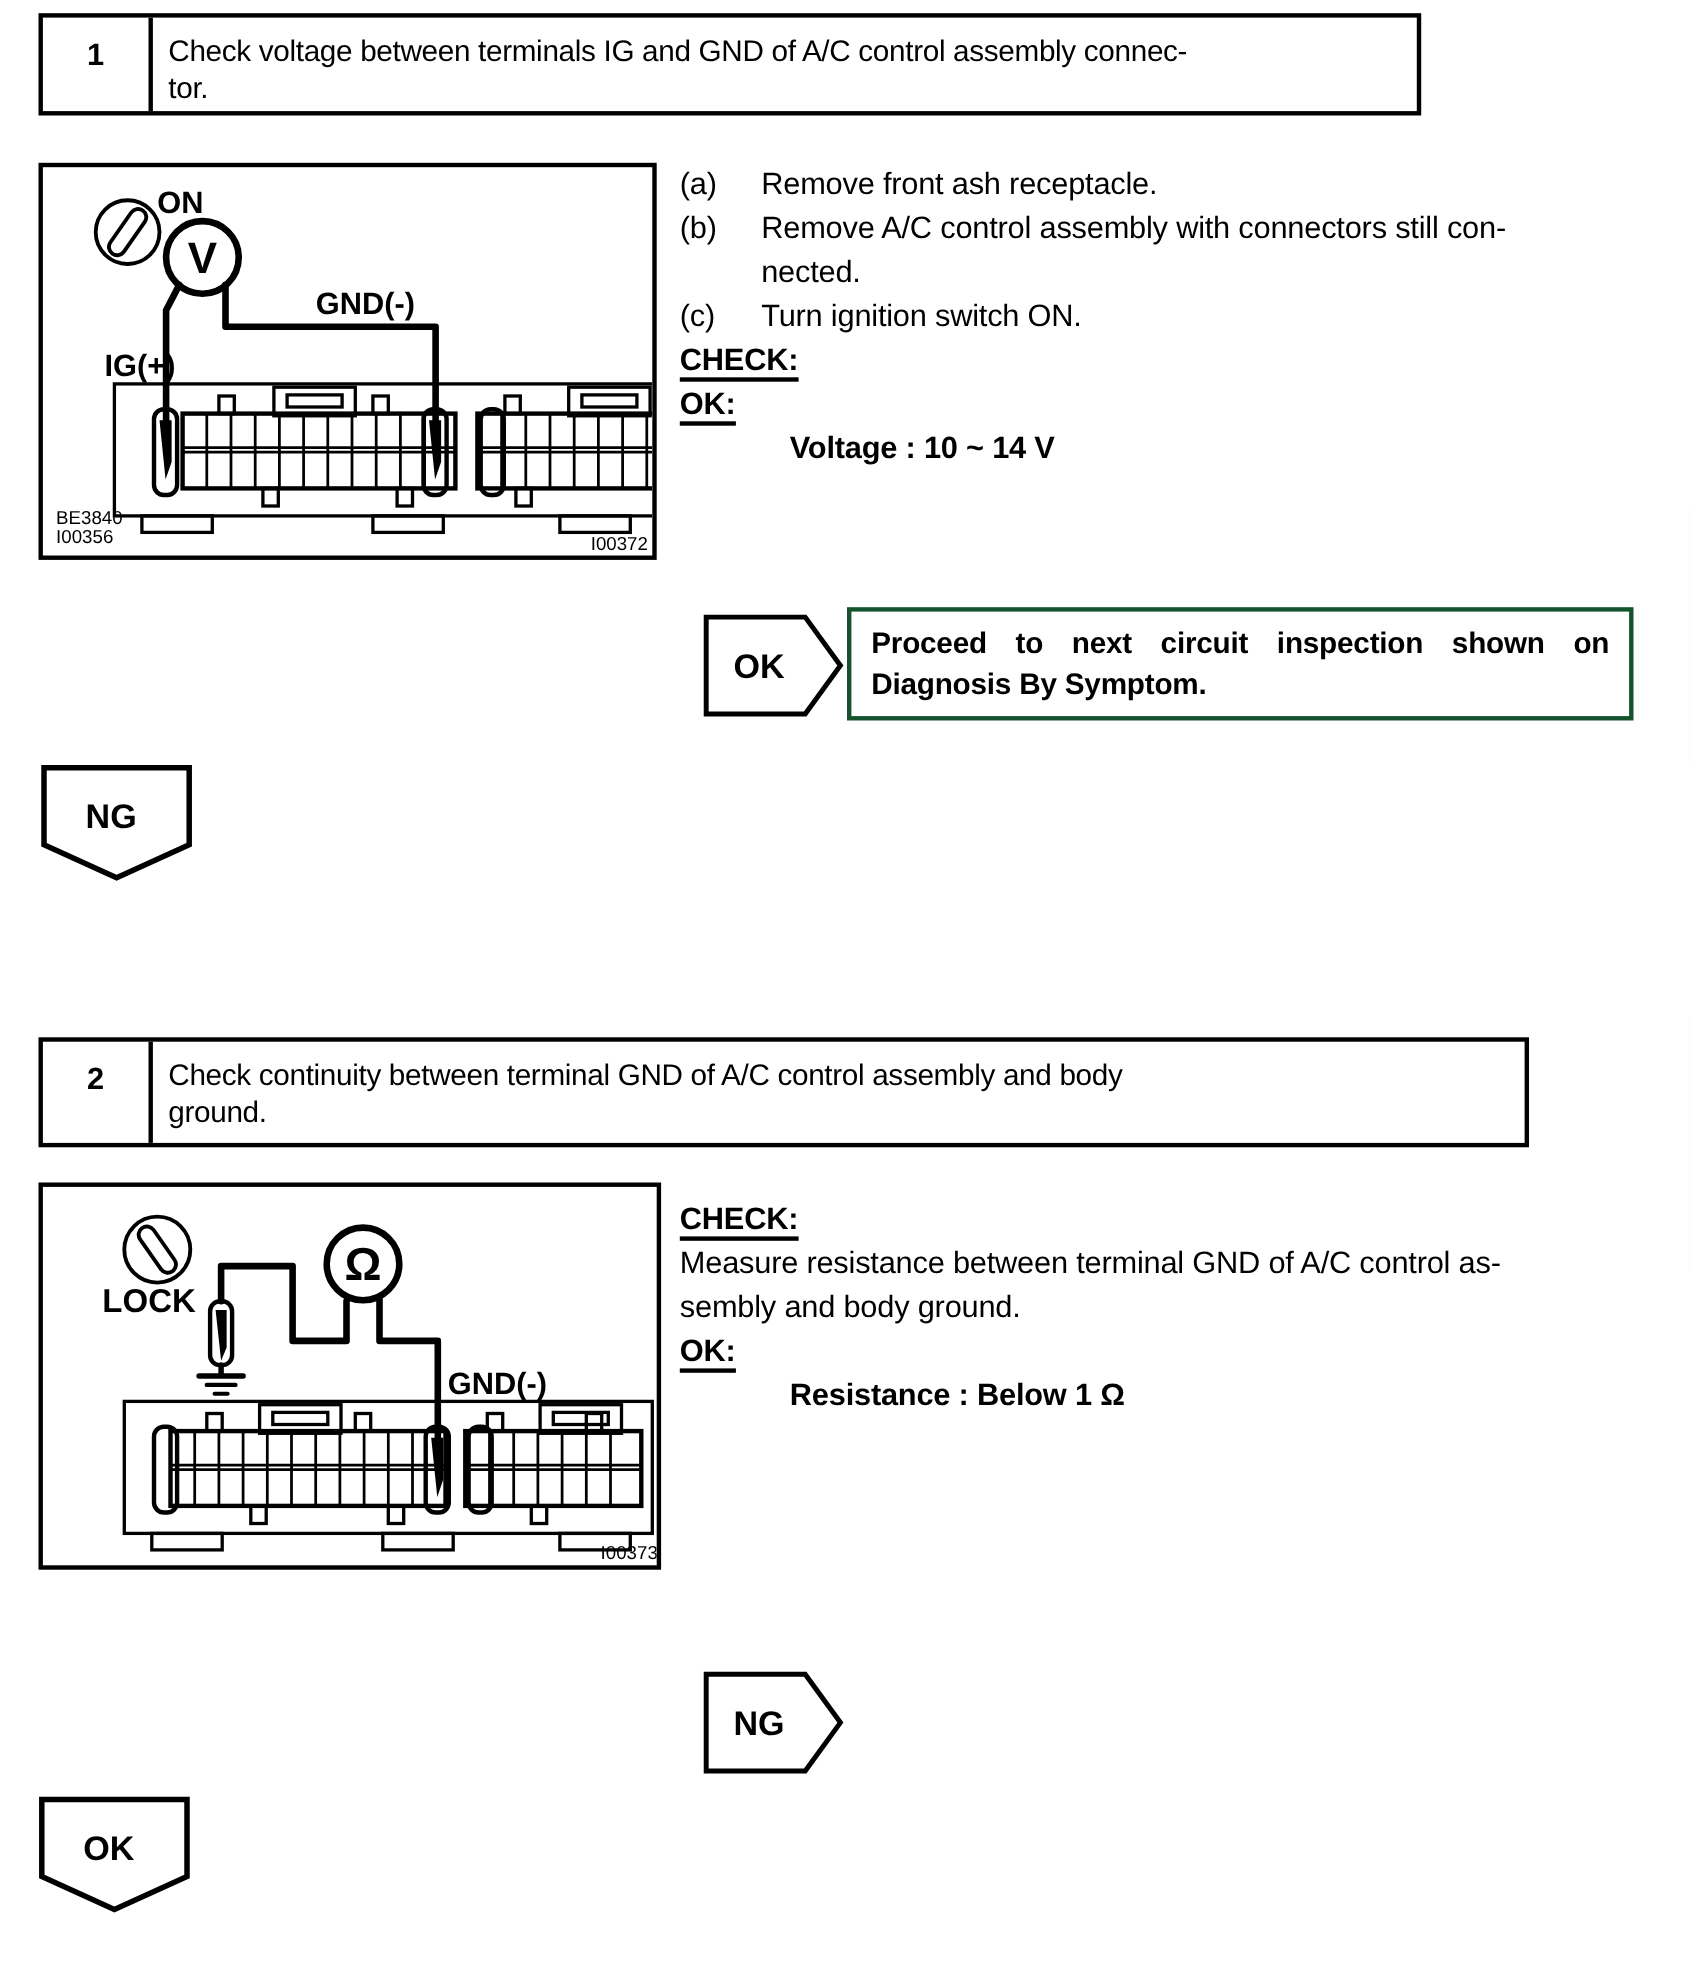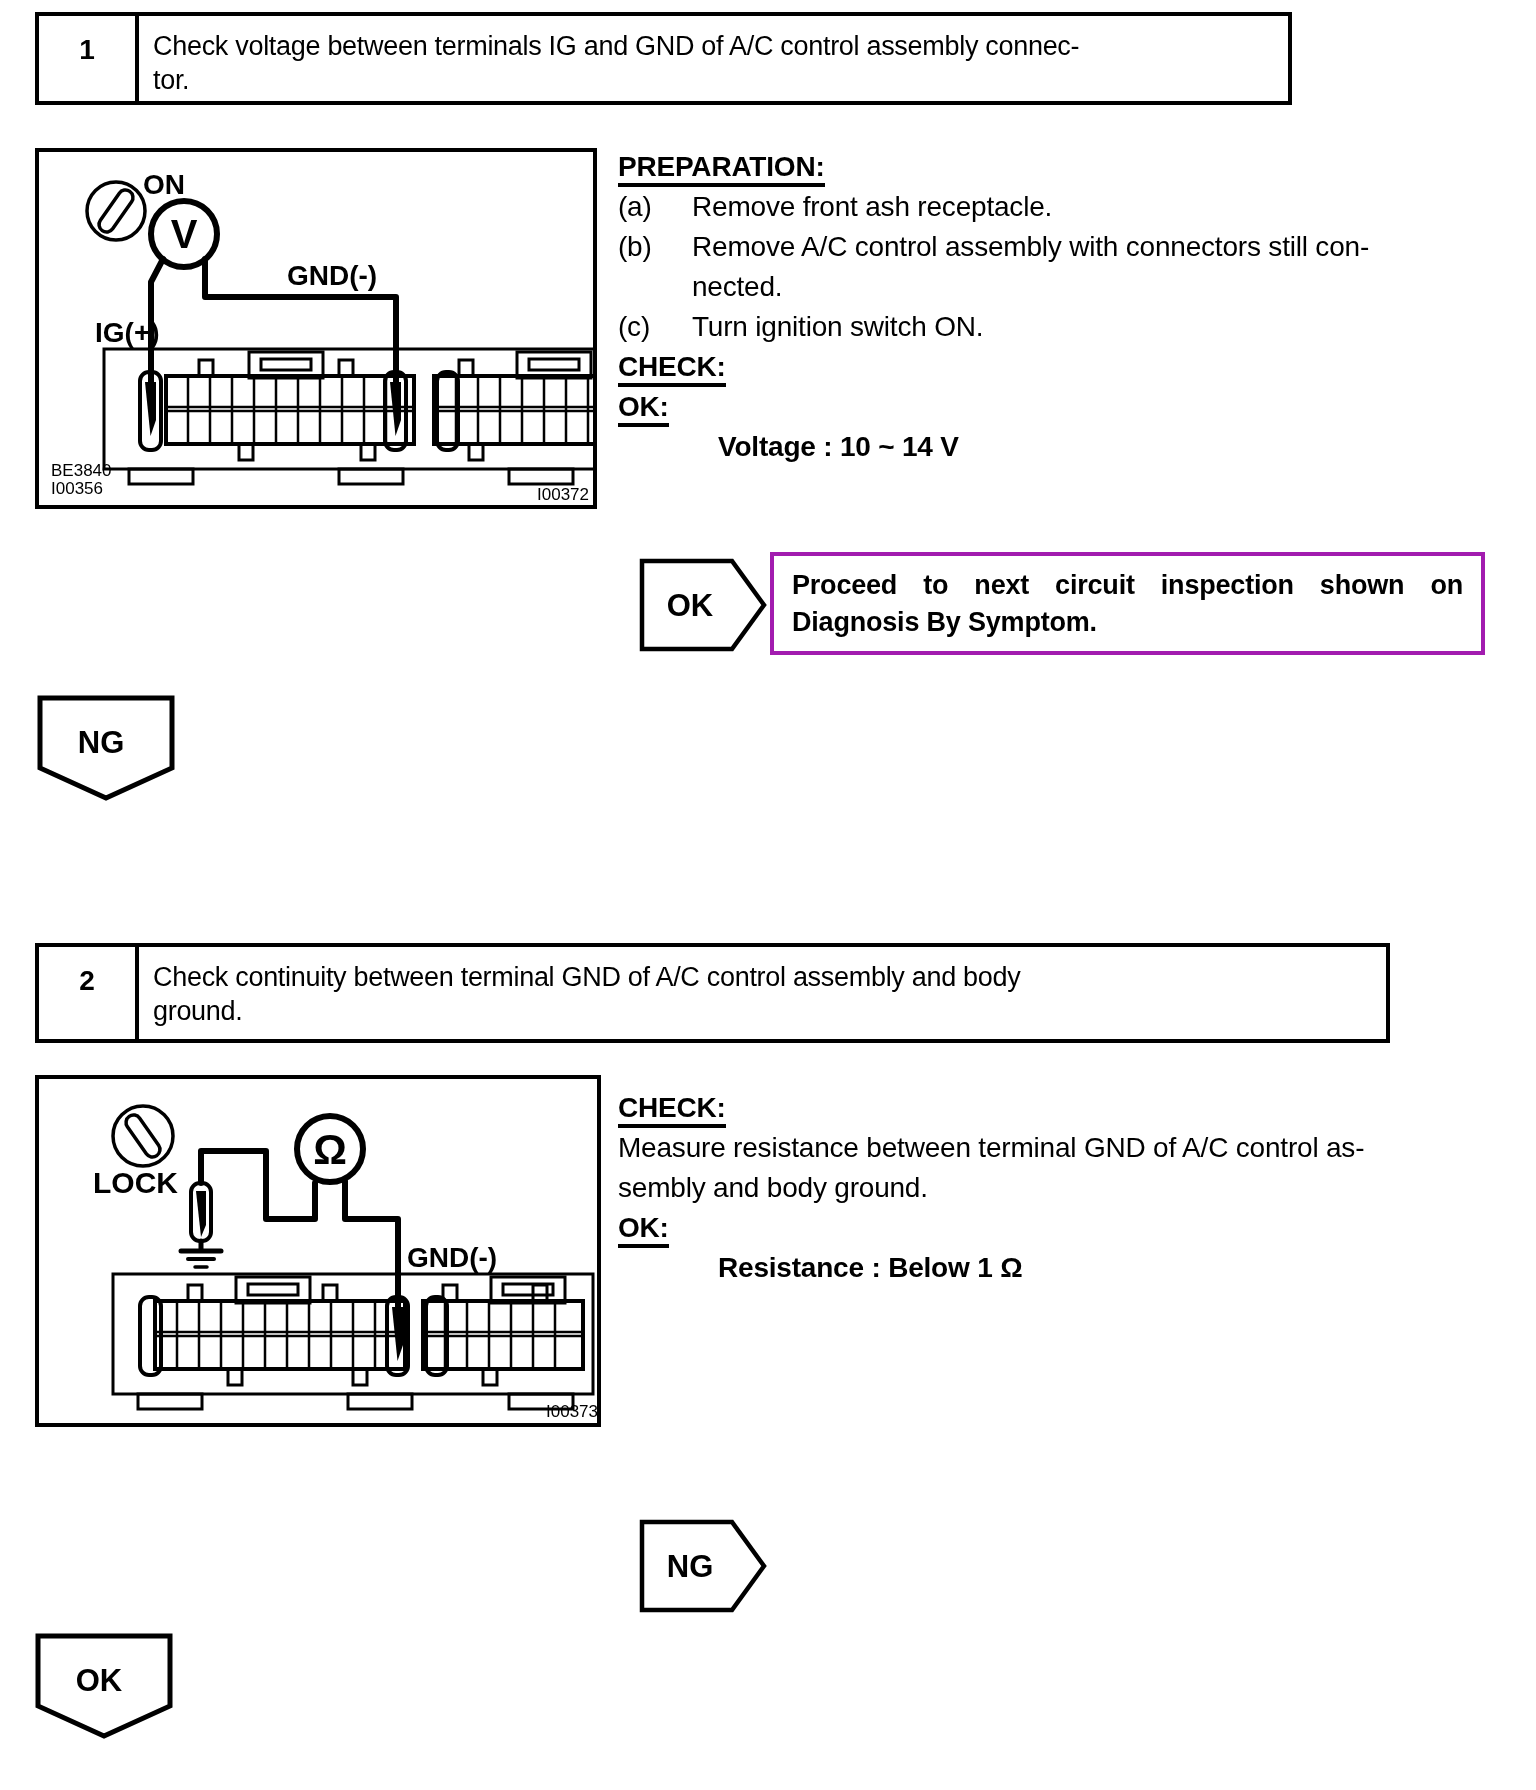--- a/index.html
+++ b/index.html
@@ -26,21 +26,21 @@
   
   .rc{font-size:28px;line-height:40px;letter-spacing:-0.2px;}
   .uh{font-weight:bold;}
   .uh span{border-bottom:4px solid #000;padding-bottom:0px;display:inline-block;line-height:32px;}
   .item{display:flex;}
   .item .lab{width:74px;flex:none;}
   .item .txt{flex:1;}
   .spec{font-weight:bold;padding-left:100px;}
 
   
-  .result-box{border:4px solid #a21caf;box-sizing:border-box;display:flex;align-items:center;background:#fff;}
+  .result-box{border:4px solid #14532d;box-sizing:border-box;display:flex;align-items:center;background:#fff;}
   .result-box p{margin:0;font-weight:bold;font-size:27px;line-height:37px;
     padding:0 18px;text-align:justify;width:100%;letter-spacing:-0.2px;}
   .tagtext{font-size:31px;font-weight:bold;}
 </style>
 </head>
 <body>
 
 <div class="page">
 
   <div class="abs step-box" style="left:35px;top:12px;width:1257px;height:93px;">
@@ -106,21 +106,20 @@
       <text class="svglabel" x="145" y="96" text-anchor="middle" style="font-size:40px;">V</text>
       <text class="svglabel" x="248" y="133">GND(-)</text>
       <text class="svglabel" x="56" y="190">IG(+)</text>
       <text class="svgref" x="12" y="324">BE3840</text>
       <text class="svgref" x="12" y="342">I00356</text>
       <text class="svgref" x="498" y="348">I00372</text>
     </svg>
   </div>
 
   <div class="abs rc" style="left:618px;top:147px;width:895px;">
-    <div class="uh"><span>PREPARATION:</span></div>
     <div class="item">
       <div class="lab">(a)</div>
       <div class="txt prewrap">Remove front ash receptacle.</div>
     </div>
     <div class="item">
       <div class="lab">(b)</div>
       <div class="txt prewrap">Remove A/C control assembly with connectors still con-
 nected.</div>
     </div>
     <div class="item">

